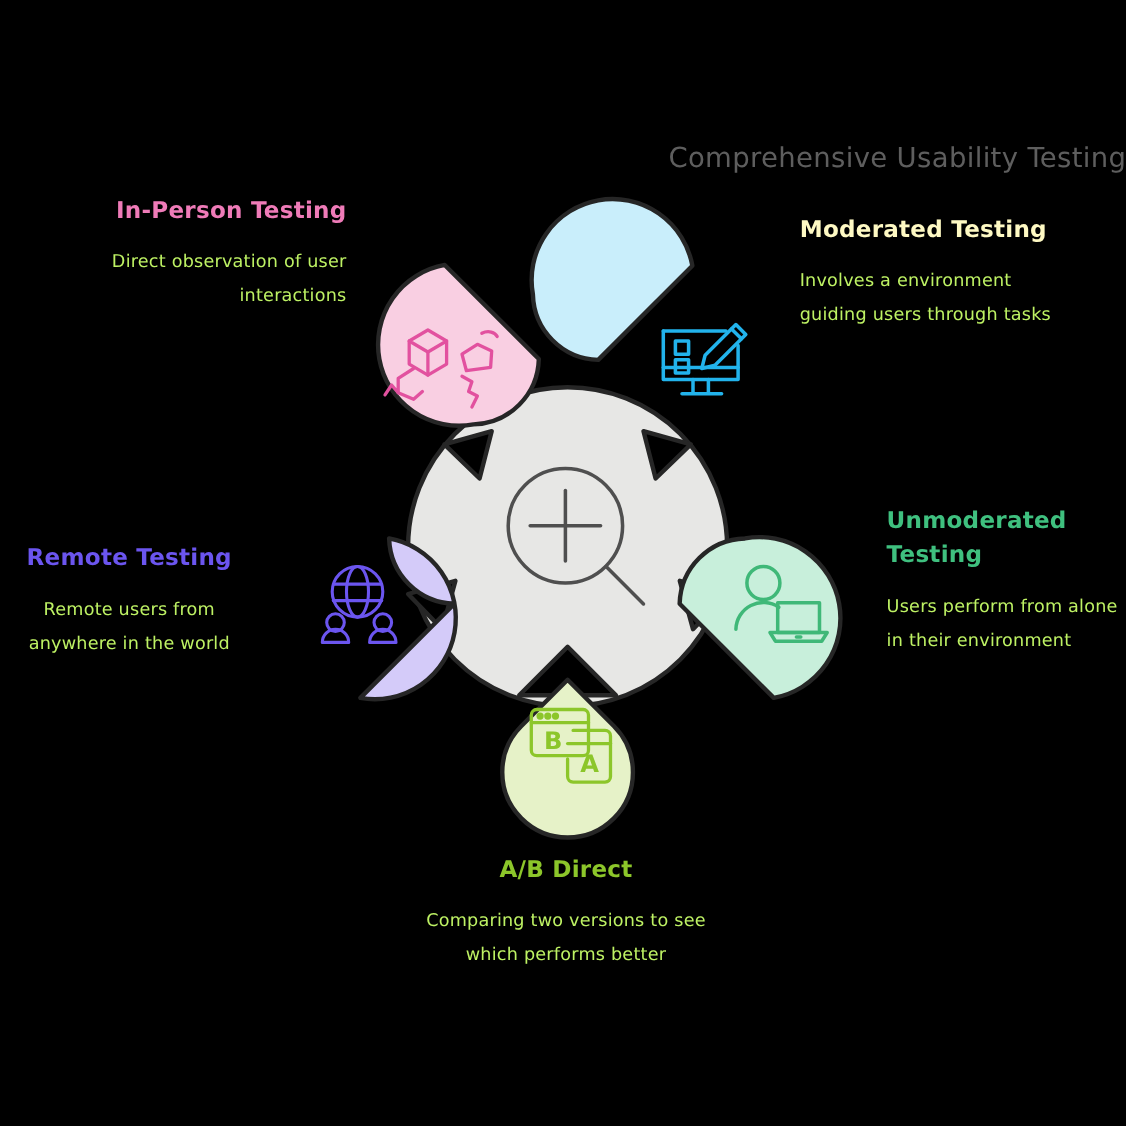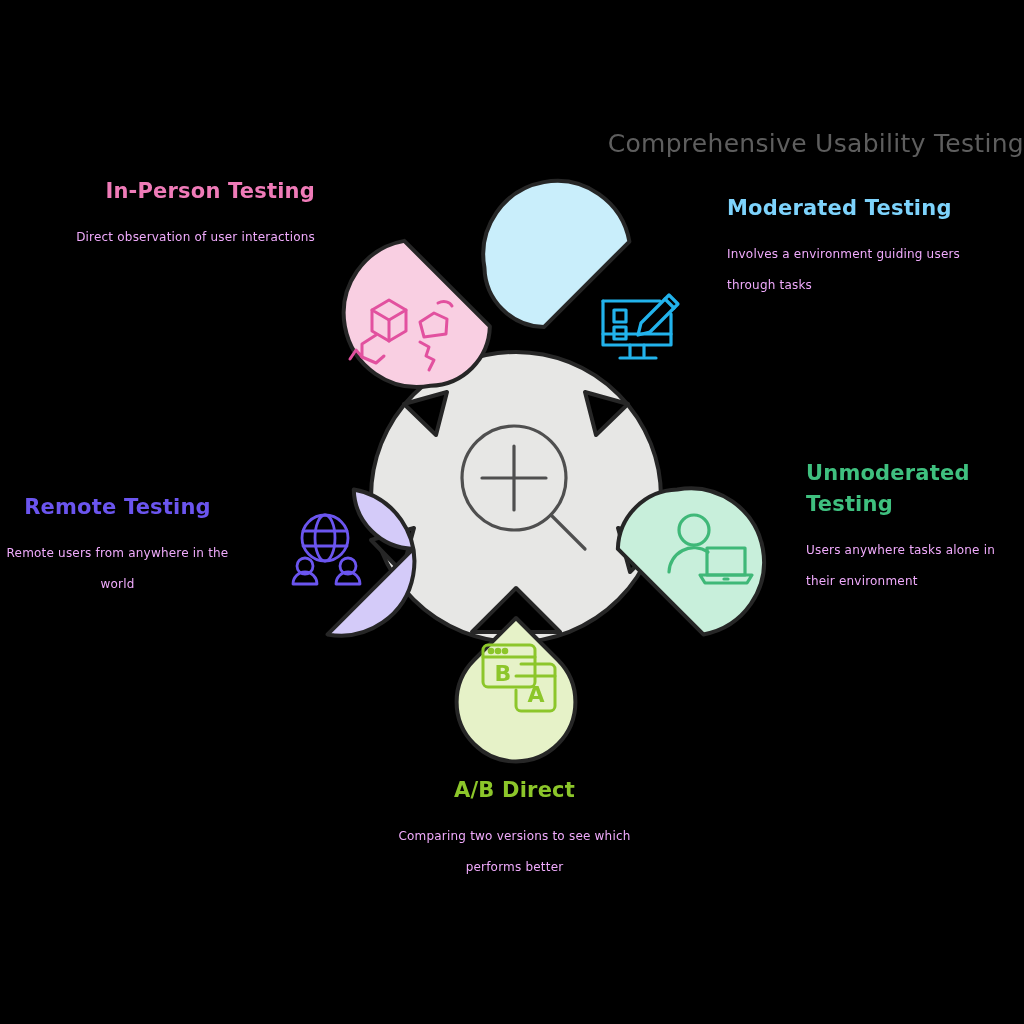--- a/index.html
+++ b/index.html
@@ -34,22 +34,22 @@
   .block {
     position: absolute;
   }
   .block .heading {
     font-size: 21px;
     font-weight: bold;
     line-height: 31px;
     letter-spacing: 0.2px;
   }
   .block .desc {
-    font-size: 12px;
-    color: #f0abfc;
+    font-size: 16px;
+    color: #bef264;
     line-height: 31px;
     margin-top: 15px;
     letter-spacing: 0.2px;
   }
   
   #block-in-person {
     left: 55px;
     top: 176px;
     width: 260px;
     text-align: right;
@@ -196,27 +196,27 @@
   </svg>
 
   <div class="title">Comprehensive Usability Testing</div>
 
   <div class="block" id="block-in-person">
     <div class="heading" style="color:#ef7bb8">In-Person Testing</div>
     <div class="desc">Direct observation of user interactions</div>
   </div>
 
   <div class="block" id="block-moderated">
-    <div class="heading" style="color:#7dd3fc">Moderated Testing</div>
+    <div class="heading" style="color:#fef9c3">Moderated Testing</div>
     <div class="desc">Involves a environment guiding users through tasks</div>
   </div>
 
   <div class="block" id="block-unmoderated">
     <div class="heading" style="color:#3fc07f">Unmoderated Testing</div>
-    <div class="desc">Users anywhere tasks alone in their environment</div>
+    <div class="desc">Users perform from alone in their environment</div>
   </div>
 
   <div class="block" id="block-remote">
     <div class="heading" style="color:#6b55ef">Remote Testing</div>
     <div class="desc">Remote users from anywhere in the world</div>
   </div>
 
   <div class="block" id="block-ab">
     <div class="heading" style="color:#8cc62a">A/B Direct</div>
     <div class="desc">Comparing two versions to see which performs better</div>

